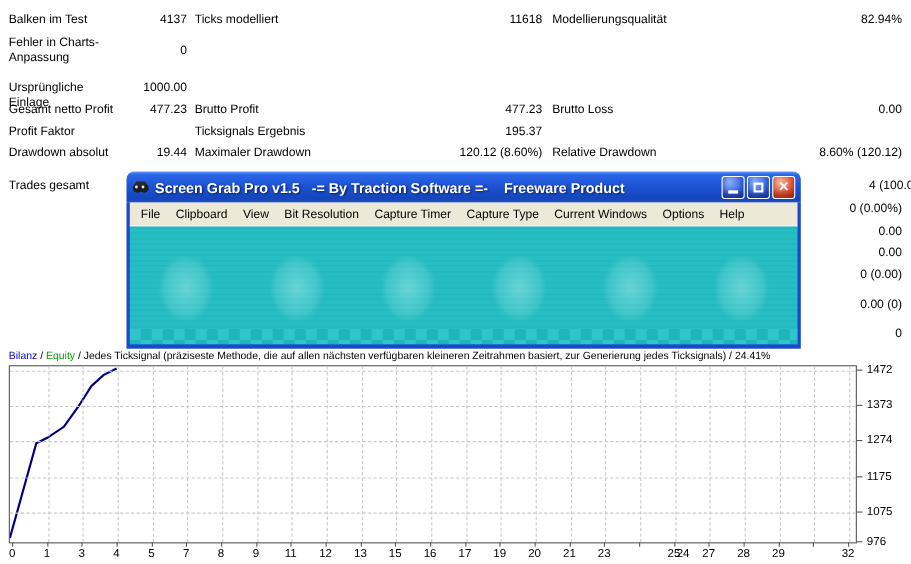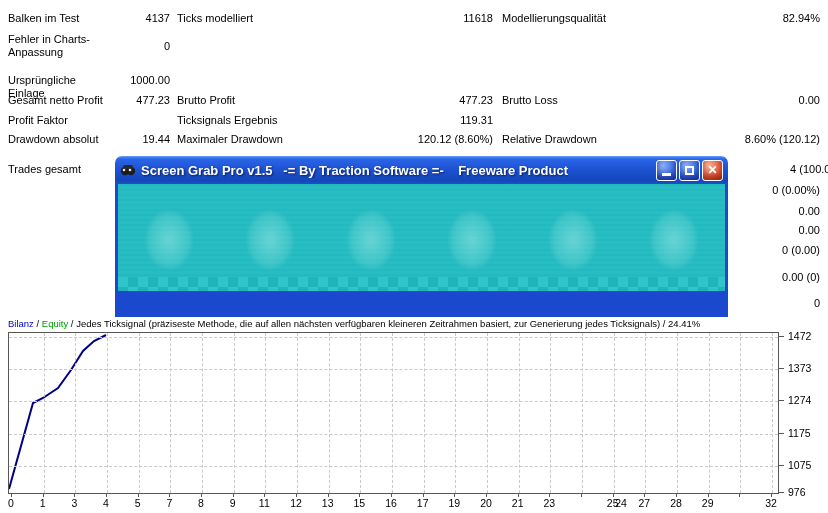--- a/index.html
+++ b/index.html
@@ -66,21 +66,21 @@
       <div class="cell" style="left: 8px; top: 74px; width: 102px; text-align: left;">Ursprüngliche Einlage</div>
       <div class="cell" style="left: 100px; top: 74px; width: 70px; text-align: right;">1000.00</div>
       <div class="cell" style="left: 8px; top: 94px; width: 102px; text-align: left;">Gesamt netto Profit</div>
       <div class="cell" style="left: 100px; top: 94px; width: 70px; text-align: right;">477.23</div>
       <div class="cell" style="left: 177px; top: 94px; width: 190px; text-align: left;">Brutto Profit</div>
       <div class="cell" style="left: 360px; top: 94px; width: 133px; text-align: right;">477.23</div>
       <div class="cell" style="left: 502px; top: 94px; width: 165px; text-align: left;">Brutto Loss</div>
       <div class="cell" style="left: 670px; top: 94px; width: 150px; text-align: right;">0.00</div>
       <div class="cell" style="left: 8px; top: 114px; width: 102px; text-align: left;">Profit Faktor</div>
       <div class="cell" style="left: 177px; top: 114px; width: 190px; text-align: left;">Ticksignals Ergebnis</div>
-      <div class="cell" style="left: 360px; top: 114px; width: 133px; text-align: right;">119.31</div>
+      <div class="cell" style="left: 360px; top: 114px; width: 133px; text-align: right;">195.37</div>
       <div class="cell" style="left: 8px; top: 133px; width: 102px; text-align: left;">Drawdown absolut</div>
       <div class="cell" style="left: 100px; top: 133px; width: 70px; text-align: right;">19.44</div>
       <div class="cell" style="left: 177px; top: 133px; width: 190px; text-align: left;">Maximaler Drawdown</div>
       <div class="cell" style="left: 360px; top: 133px; width: 133px; text-align: right;">120.12 (8.60%)</div>
       <div class="cell" style="left: 502px; top: 133px; width: 165px; text-align: left;">Relative Drawdown</div>
       <div class="cell" style="left: 670px; top: 133px; width: 150px; text-align: right;">8.60% (120.12)</div>
       <div class="cell" style="left: 8px; top: 163px; width: 102px; text-align: left;">Trades gesamt</div>
       <div class="cell" style="left: 700px; top: 163px; width: 150px; text-align: right;">4 (100.00%)</div>
     </div>
 
@@ -111,20 +111,31 @@
           </span>
         <span class="wbtn btn-blue">
             <span class="glyph-max"></span>
           </span>
         <span class="wbtn btn-close">
             <span class="glyph-close">✕</span>
           </span>
       </span>
     </div>
     <div class="bodywrap">
+      <div class="menubar">
+          <div class="menu-item">File</div>
+          <div class="menu-item">Clipboard</div>
+          <div class="menu-item">View</div>
+          <div class="menu-item">Bit Resolution</div>
+          <div class="menu-item">Capture Timer</div>
+          <div class="menu-item">Capture Type</div>
+          <div class="menu-item">Current Windows</div>
+          <div class="menu-item">Options</div>
+          <div class="menu-item">Help</div>
+        </div>
       <div class="teal">
         <div class="checker"></div>
       </div>
     </div>
   </div>
 
   <div class="legend"><span style="color:#0000cc">Bilanz</span><span> / </span><span style="color:#00a000">Equity</span><span> / </span><span>Jedes Ticksignal (präziseste Methode, die auf allen nächsten verfügbaren kleineren Zeitrahmen basiert, zur Generierung jedes Ticksignals) / 24.41%</span></div>
 
   <div class="plot">
     <svg id="chart-svg" width="769" height="160">

